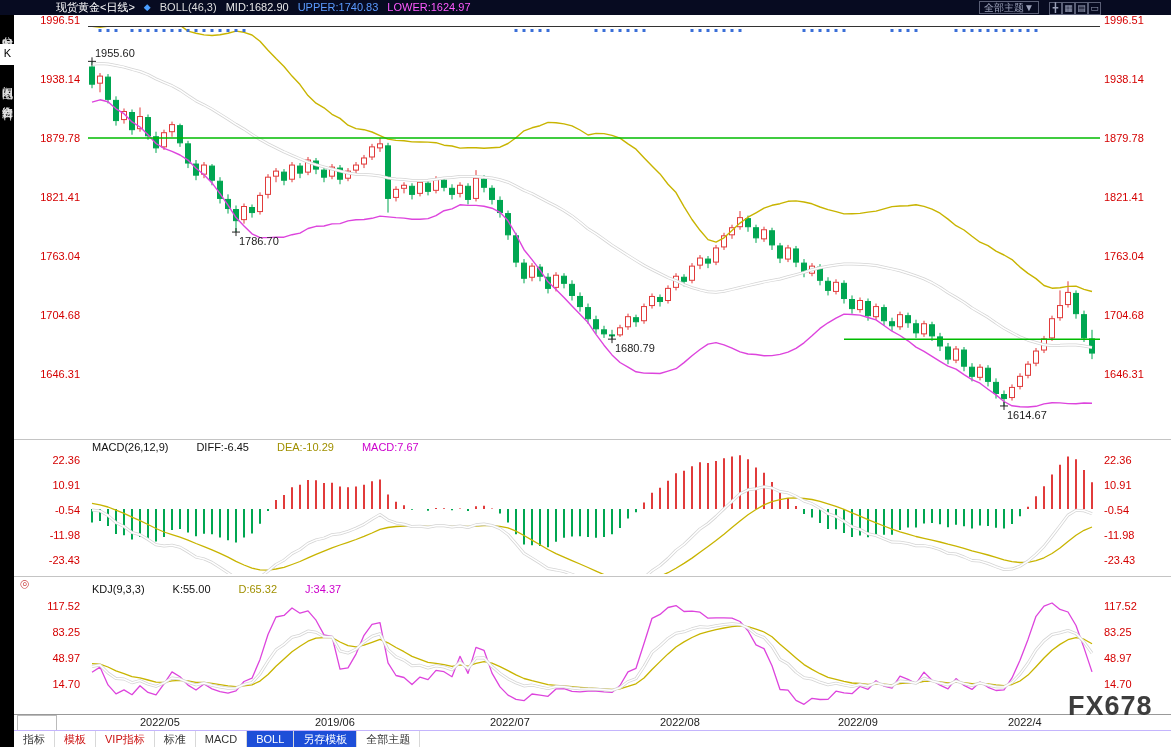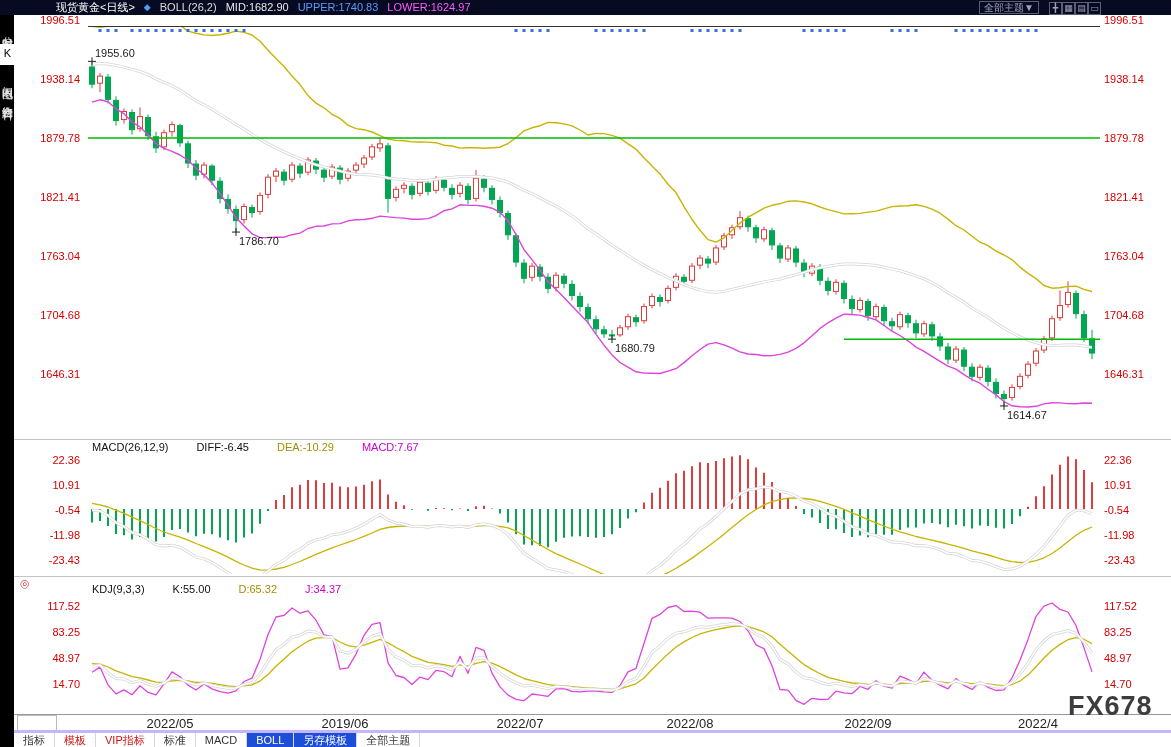--- a/index.html
+++ b/index.html
@@ -13,43 +13,43 @@
 .theme-btn{background:transparent;border:1px solid #5a5f76;color:#9aa0b8;font-size:10px;height:13px;line-height:11px;padding:0 4px;margin-right:7px;font-family:inherit}
 .win-ic{display:inline-block;width:13px;height:13px;border:1px solid #5a5f76;color:#9aa0b8;font-size:9px;line-height:11px;text-align:center}
 .side-tabs{position:absolute;left:0;top:15px;width:14px;height:732px;background:#000;display:flex;flex-direction:column;align-items:center;padding-top:10px;gap:10px;z-index:4}
 .side-tab{writing-mode:vertical-rl;text-orientation:upright;color:#e8e8e8;font-size:11px;letter-spacing:1px;padding:3px 0;cursor:default}
 .side-tab.sel{background:#fff;color:#000}
 #left-axis{position:absolute;left:14px;top:0;width:70px;height:730px;z-index:2}
 #right-axis{position:absolute;left:1102px;top:0;width:66px;height:730px;z-index:2}
 .ax{position:absolute;font-size:11px;color:#d40000;white-space:nowrap}
 #left-axis .ax{right:4px}
 #right-axis .ax{left:2px}
-.axis-date{position:absolute;top:716px;width:60px;text-align:center;color:#222;font-size:13px;z-index:2}
+.axis-date{position:absolute;top:716px;width:60px;color:#222;font-size:11px;z-index:2}
 .macd-header,.kdj-header{position:absolute;left:92px;display:flex;gap:28px;font-size:11px;color:#111;white-space:nowrap;z-index:3}
 .macd-header{top:441px}.kdj-header{top:583px}
 .c-dea{color:#a09000}.c-macd{color:#cc00cc}
 .pane-toggle{position:absolute;left:20px;top:577px;color:#cc4444;font-size:11px;z-index:3}
 .period-box{position:absolute;left:17px;top:715px;color:#d40000;font-weight:normal;font-size:11px;border:1px solid #bbb;padding:16px 3px;line-height:13px;z-index:3}
 .period-box .arrow{font-size:8px;margin-left:2px}
-.toolbar{position:absolute;left:14px;right:0;top:730px;height:17px;background:#fff;border-top:3px solid #c4b5fd;display:flex;align-items:stretch;font-size:11px;z-index:3}
+.toolbar{position:absolute;left:14px;right:0;top:730px;height:17px;background:#fff;border-top:1px solid #c4b5fd;display:flex;align-items:stretch;font-size:11px;z-index:3}
 .tb{padding:1px 9px;border-right:1px solid #d8d8d8;display:flex;align-items:center;cursor:default;white-space:nowrap}
 .tb-plain{color:#333}.tb-red{color:#cc1111}.tb-chip{background:#1d4ed8;color:#fff}
 .watermark{position:absolute;left:1068px;top:691px;font-size:27px;font-weight:bold;color:rgba(45,45,45,.92);letter-spacing:1px;z-index:6}
 #chart-svg{position:absolute;left:0;top:0;z-index:1}
 #chart-svg text{font-family:"Liberation Sans","DejaVu Sans",sans-serif}
 </style>
 </head>
 <body>
 
 <div class="app">
 
   <div class="header">
     <span class="title">现货黄金&lt;日线&gt;</span>
     <span class="ind-icon">◆</span>
-    <span>BOLL(26,2)</span>
+    <span>BOLL(46,3)</span>
     <span class="c-mid">MID:1682.90</span>
     <span class="c-upper">UPPER:1740.83</span>
     <span class="c-lower">LOWER:1624.97</span>
     <div class="header-right">
       <button class="theme-btn">全部主题▼</button>
       <span id="win-icons"><span class="win-ic">╋</span><span class="win-ic">▦</span><span class="win-ic">▤</span><span class="win-ic">▭</span></span>
     </div>
   </div>
 
   <div class="side-tabs" id="side-tabs">

